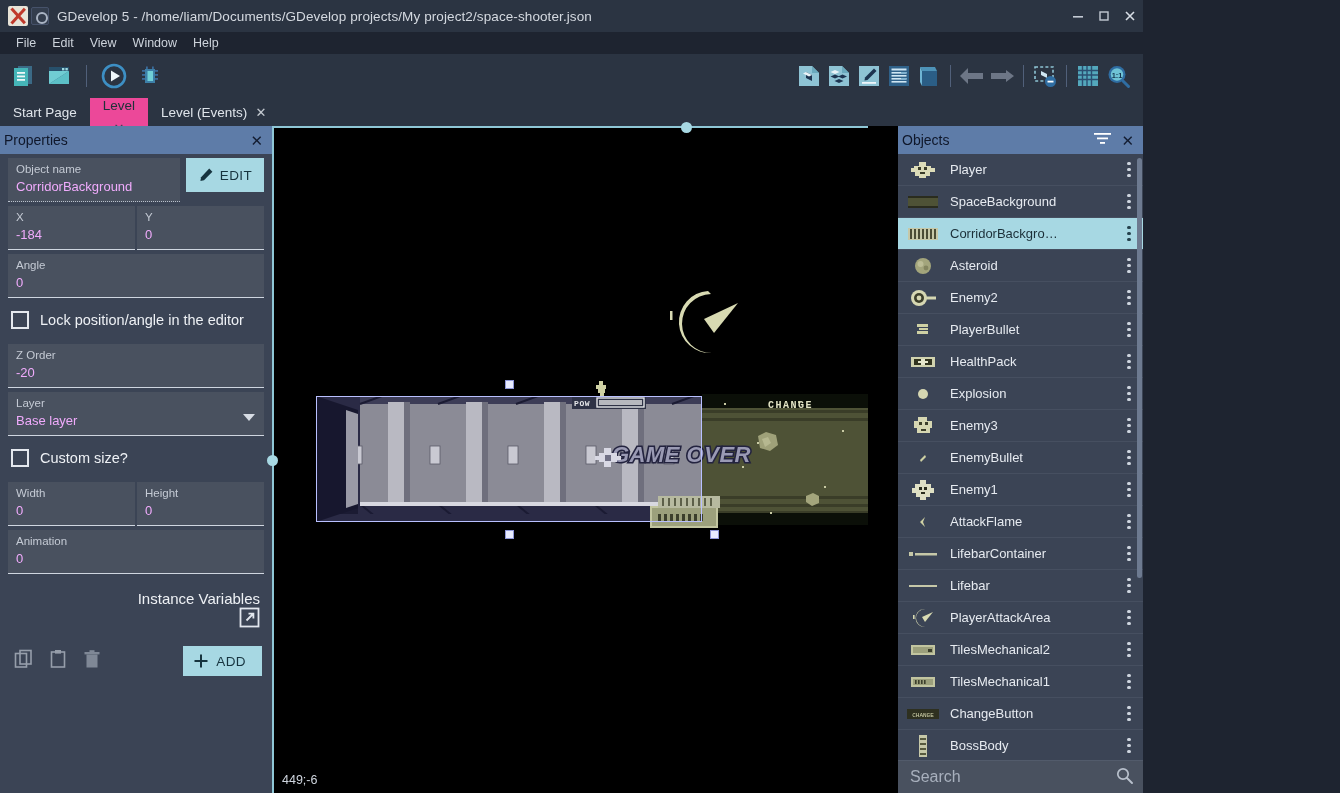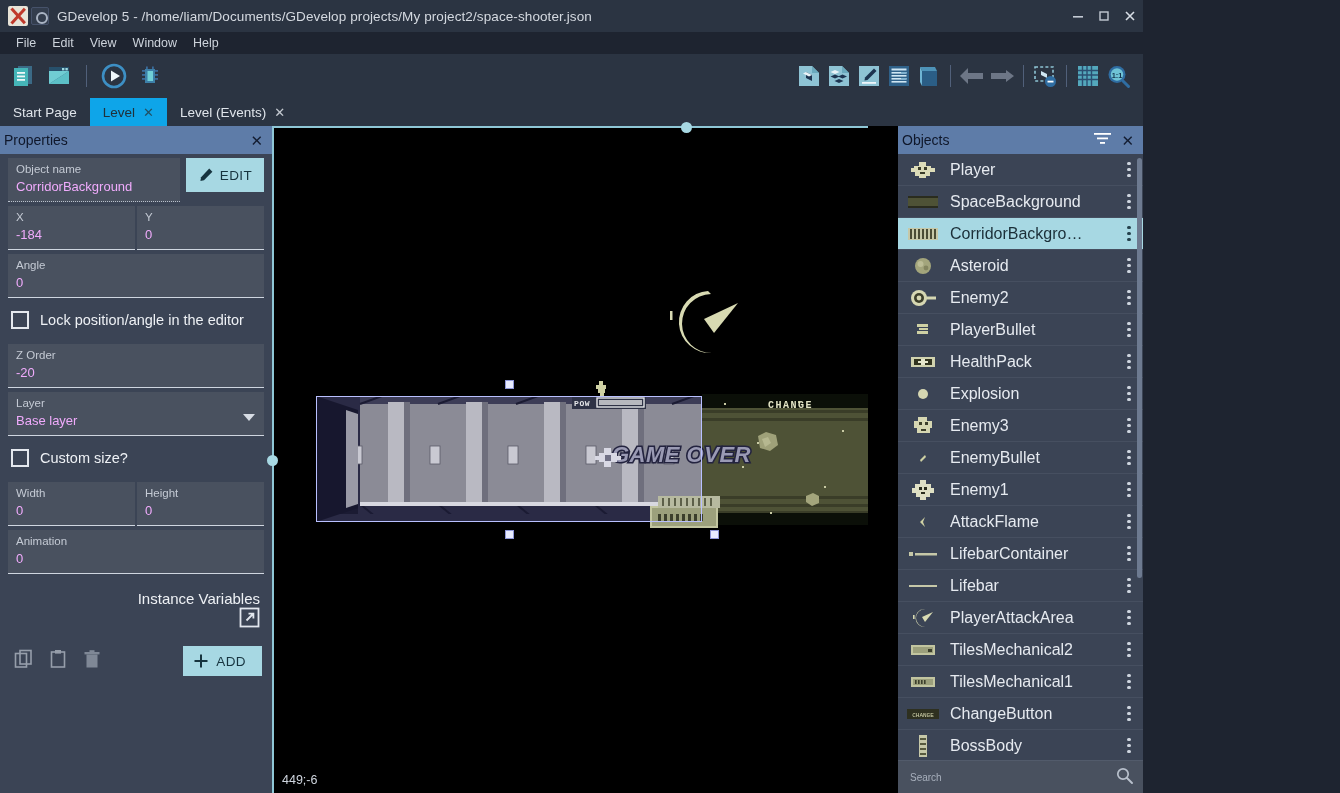--- a/index.html
+++ b/index.html
@@ -66,21 +66,21 @@
   .tool-sep { width: 1px; height: 22px; background: #51607a; margin: 0 6px; }
 
   
   .tabbar {
     height: 28px; flex: 0 0 28px; background: #2b3442; display: flex; align-items: stretch;
   }
   .tab {
     display: flex; align-items: center; gap: 8px; padding: 0 13px;
     font-size: 13.5px; color: #dfe4ea; background: transparent; white-space: nowrap;
   }
-  .tab.active { background: #0ea5e9; color: #20313a; }
+  .tab.active { background: #ec4899; color: #20313a; flex-direction: column; }
   .tab .tab-close { font-size: 13px; opacity: .85; }
   .tab.active .tab-close { color: #24414c; }
 
   
   .body-row { flex: 1 1 auto; display: flex; min-height: 0; background: #000; }
 
   
   .props {
     width: 272px; flex: 0 0 272px; background: #3b4455; display: flex; flex-direction: column;
     position: relative;
@@ -165,35 +165,35 @@
   .obj-list { flex: 1 1 auto; overflow: hidden; position: relative; }
   .obj-row {
     height: 32px; display: flex; align-items: center; gap: 0;
     border-bottom: 1px solid #464f60; padding-left: 8px; padding-right: 4px;
   }
   .obj-row.selected { background: #a7d8e3; }
   .obj-thumb {
     width: 34px; flex: 0 0 34px; height: 24px; display: flex; align-items: center; justify-content: center;
   }
   .obj-name {
-    flex: 1 1 auto; color: #e6eaf0; font-size: 16px; padding-left: 10px;
+    flex: 1 1 auto; color: #e6eaf0; font-size: 13px; padding-left: 10px;
     white-space: nowrap; overflow: hidden; text-overflow: ellipsis;
   }
   .obj-row.selected .obj-name { color: #1b2f38; }
   .kebab { width: 20px; flex: 0 0 20px; display: flex; flex-direction: column; align-items: center; gap: 2.5px; }
   .kebab i { width: 3.5px; height: 3.5px; border-radius: 50%; background: #cfd6e0; display: block; }
   .obj-row.selected .kebab i { background: #24414c; }
   .obj-scroll {
     position: absolute; right: 1px; top: 0; width: 5px; background: #6d7a90; border-radius: 3px;
   }
   .search-bar {
     height: 33px; flex: 0 0 33px; background: #49515f; display: flex; align-items: center;
     padding: 0 10px 0 12px; gap: 6px; border-top: 1px solid #525b6b;
   }
-  .search-bar .sp { flex: 1 1 auto; color: #a8b0bd; font-size: 10px; }
+  .search-bar .sp { flex: 1 1 auto; color: #a8b0bd; font-size: 16px; }
 </style>
 </head>
 <body>
 
 <div id="app">
 
   <div class="titlebar">
     <div class="tb-logo"></div>
     <div class="tb-logo2"></div>
     <div class="tb-title">GDevelop 5 - /home/liam/Documents/GDevelop projects/My project2/space-shooter.json</div>

